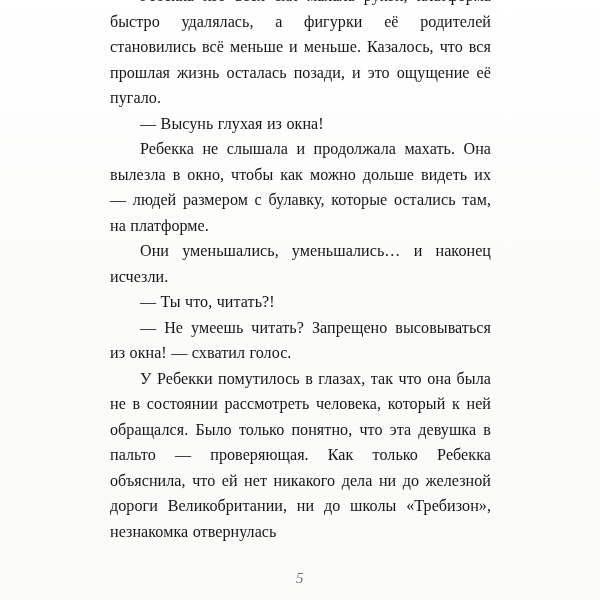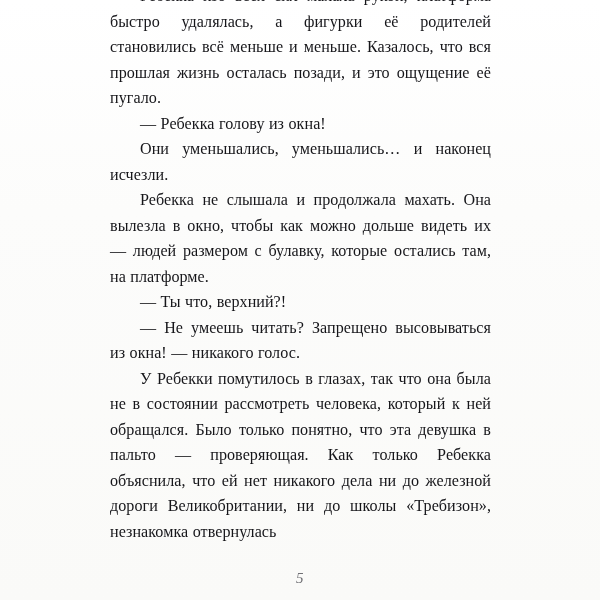--- a/index.html
+++ b/index.html
@@ -75,30 +75,30 @@
 <body>
 
 <div id="page">
 
   <div id="paper-tint"></div>
 
   <div id="text-block">
 
     <p class="para">Ребекка изо всех сил махала рукой, платформа быстро удалялась, а фигурки её родителей становились всё меньше и меньше. Казалось, что вся прошлая жизнь осталась позади, и это ощущение её пугало.</p>
 
-    <p class="para dialogue">— Ребекка голову из окна!</p>
+    <p class="para dialogue">— Высунь глухая из окна!</p>
+
+    <p class="para">Ребекка не слышала и продолжала махать. Она вылезла в окно, чтобы как можно дольше видеть их — людей размером с булавку, которые остались там, на платформе.</p>
 
     <p class="para">Они уменьшались, уменьшались… и наконец исчезли.</p>
 
-    <p class="para">Ребекка не слышала и продолжала махать. Она вылезла в окно, чтобы как можно дольше видеть их — людей размером с булавку, которые остались там, на платформе.</p>
-
-    <p class="para dialogue">— Ты что, верхний?!</p>
+    <p class="para dialogue">— Ты что, читать?!</p>
 
 
-    <p class="para dialogue">— Не умеешь читать? Запрещено высовываться из окна! — никакого голос.</p>
+    <p class="para dialogue">— Не умеешь читать? Запрещено высовываться из окна! — схватил голос.</p>
 
     <p class="para">У Ребекки помутилось в глазах, так что она была не в состоянии рассмотреть человека, который к ней обращался. Было только понятно, что эта девушка в пальто — проверяющая. Как только Ребекка объяснила, что ей нет никакого дела ни до железной дороги Великобритании, ни до школы «Требизон», незнакомка отвернулась</p>
 
   </div>
 
   <div id="folio">5</div>
 
 </div>
 
 </body></html>

